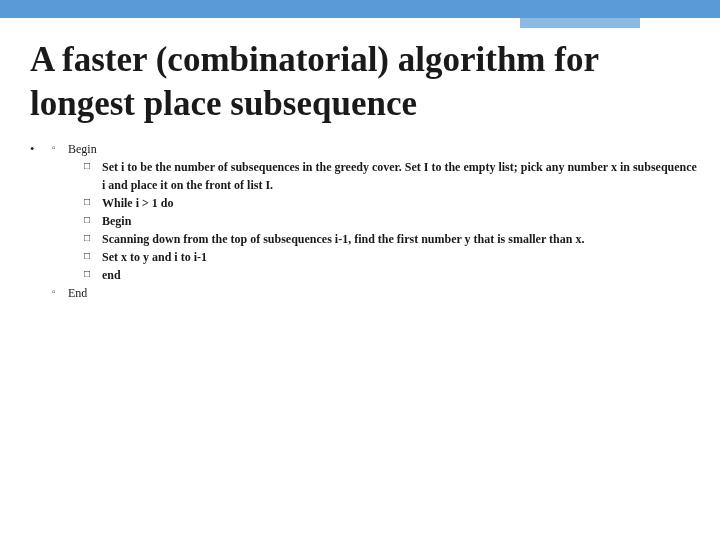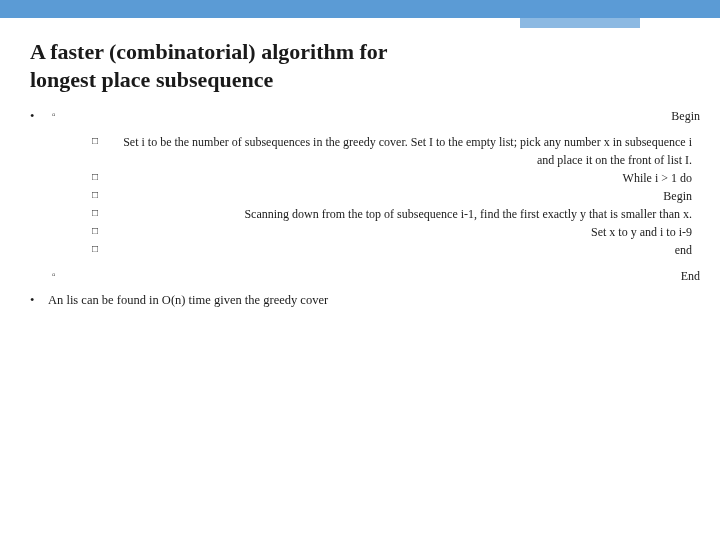--- a/index.html
+++ b/index.html
@@ -33,21 +33,21 @@
 
     .content {
       position: absolute;
       top: 28px;
       left: 30px;
       right: 20px;
       bottom: 10px;
     }
 
     .title {
-      font-size: 22px;
+      font-size: 35px;
       font-weight: bold;
       color: #1a1a1a;
       line-height: 1.25;
       margin-bottom: 14px;
       margin-top: 10px;
     }
 
     .bullet-list {
       list-style: none;
       padding: 0;
@@ -66,21 +66,20 @@
       content: '•';
       position: absolute;
       left: 0;
       top: 0;
     }
 
     .sub-list {
       list-style: none;
       padding: 0;
       margin-top: 2px;
-      text-align: right;
     }
 
     .sub-list > li {
       position: relative;
       padding-left: 20px;
       font-size: 12px;
       color: #1a1a1a;
       line-height: 1.5;
     }
 
@@ -88,21 +87,22 @@
       content: '▫';
       position: absolute;
       left: 4px;
       top: 0;
       font-size: 10px;
     }
 
     .sub-sub-list {
       list-style: none;
       padding: 0;
-      margin: 8px;
+      margin: 0;
+      font-weight: bold;
     }
 
     .sub-sub-list > li {
       position: relative;
       padding-left: 18px;
       font-size: 12px;
       color: #1a1a1a;
       line-height: 1.5;
     }
 
@@ -139,32 +139,29 @@
             <li>
               <span>Set i to be the number of subsequences in the greedy cover. Set I to the empty list; pick any number x in subsequence i and place it on the front of list I.</span>
             </li>
             <li>
               <span>While i &gt; 1 do</span>
             </li>
             <li>
               <span>Begin</span>
             </li>
             <li>
-              <span>Scanning down from the top of subsequence i-1, find the first exactly y that is smaller than x.</span>
+              <span>Scanning down from the top of subsequences i-1, find the first number y that is smaller than x.</span>
             </li>
             <li>
-              <span>Set x to y and i to i-9</span>
+              <span>Set x to y and i to i-1</span>
             </li>
             <li>
               <span>end</span>
             </li>
           </ul>
         </li>
         <li>
           <span>End</span>
         </li>
       </ul>
     </li>
-    <li>
-      <span>An lis can be found in O(n) time given the greedy cover</span>
-    </li>
   </ul>
 </div>
 
 </body></html>

